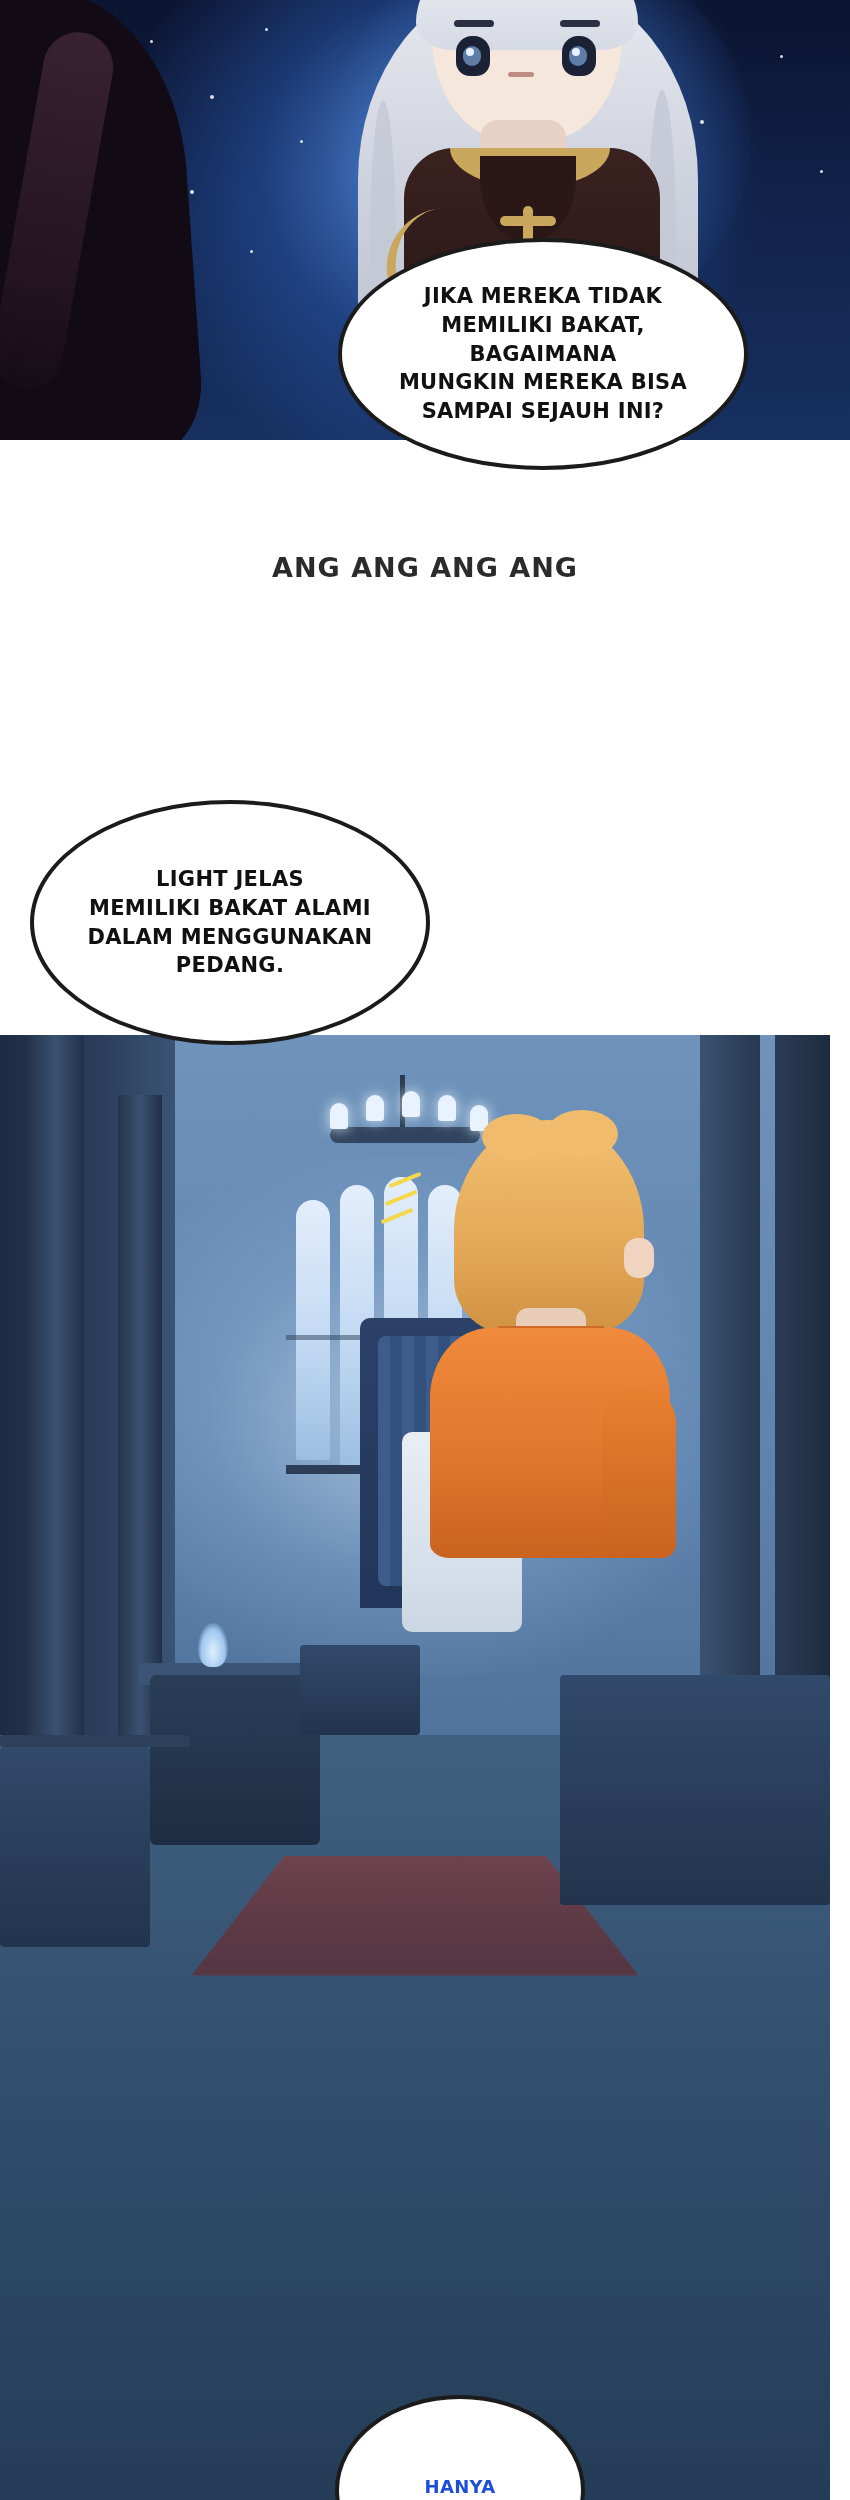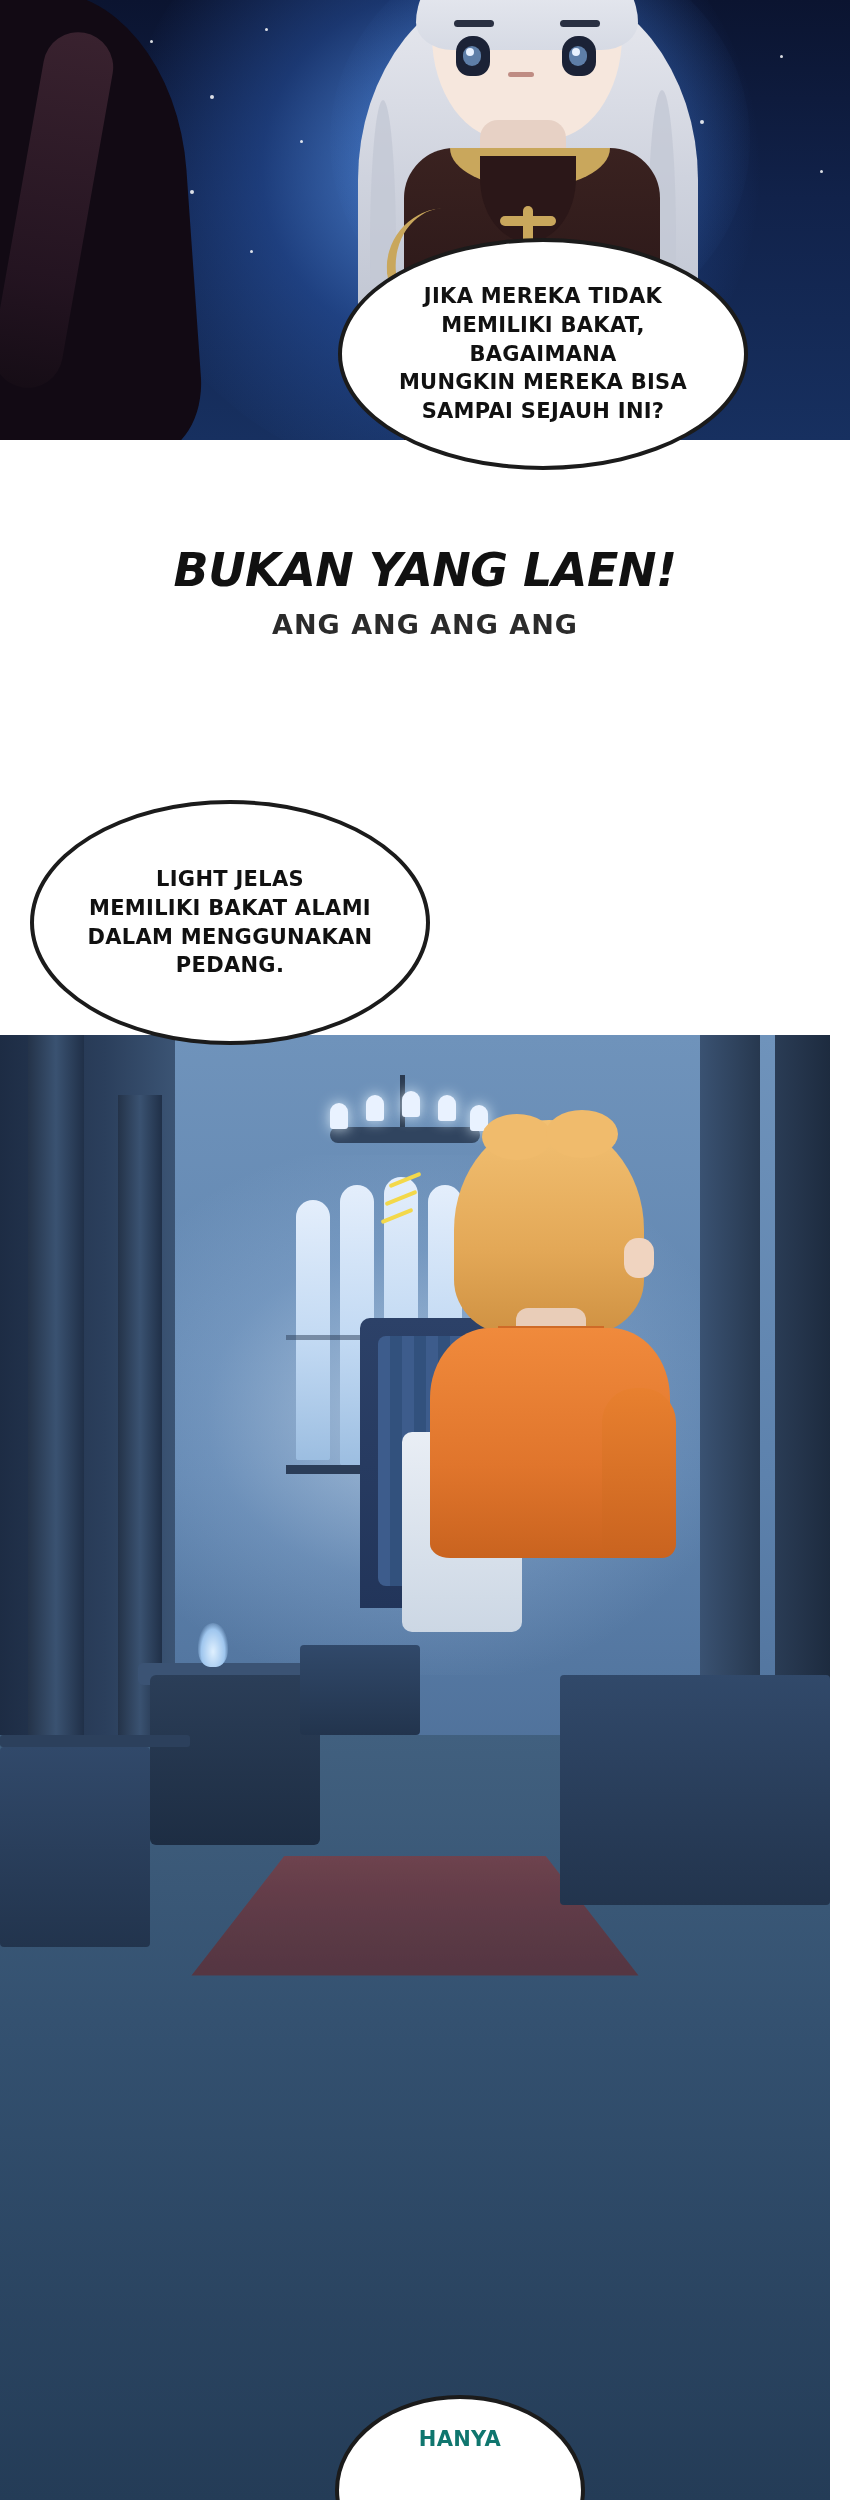--- a/index.html
+++ b/index.html
@@ -450,24 +450,24 @@
     background: #ffffff;
     border: 4px solid #1b1b1b;
     border-radius: 50%;
     box-sizing: border-box;
     display: flex;
     align-items: flex-start;
     justify-content: center;
     z-index: 7;
   }
   .bubble-3 .txt {
-    margin-top: 28px;
-    font-size: 21px;
+    margin-top: 77px;
+    font-size: 18px;
     font-weight: 600;
-    color: #0f766e;
+    color: #1d4ed8;
     letter-spacing: .3px;
     font-family: "DejaVu Sans", sans-serif;
   }
 
   .white-gap {
     position: absolute;
     left: 0;
     width: 850px;
     background: #ffffff;
   }
@@ -526,21 +526,20 @@
   <div class="white-gap" style="top:440px; height:100px;"></div>
 
   <div class="bubble bubble-1">
     <span class="txt">JIKA MEREKA TIDAK
 MEMILIKI BAKAT, BAGAIMANA
 MUNGKIN MEREKA BISA
 SAMPAI SEJAUH INI?</span>
   </div>
 
   <div class="promo">
-    <div class="promo-line2">BUKAN YANG LAEN!</div>
     <div class="promo-line3">ANG ANG ANG ANG</div>
   </div>
 
   <div class="panel-hall">
     <div class="hall-haze"></div>
 
     <div class="wall-left" style="background:linear-gradient(90deg,#1d2c44 0%,#2b3f5c 60%,#3b5474 100%);"></div>
     <div class="pillar" style="left:28px; top:0; width:56px; height:740px;"></div>
     <div class="pillar" style="left:118px; top:60px; width:44px; height:660px;"></div>
     <div class="pillar" style="left:700px; top:0; width:60px; height:700px; background:linear-gradient(90deg,#3a5272 0%,#27384f 100%);"></div>

